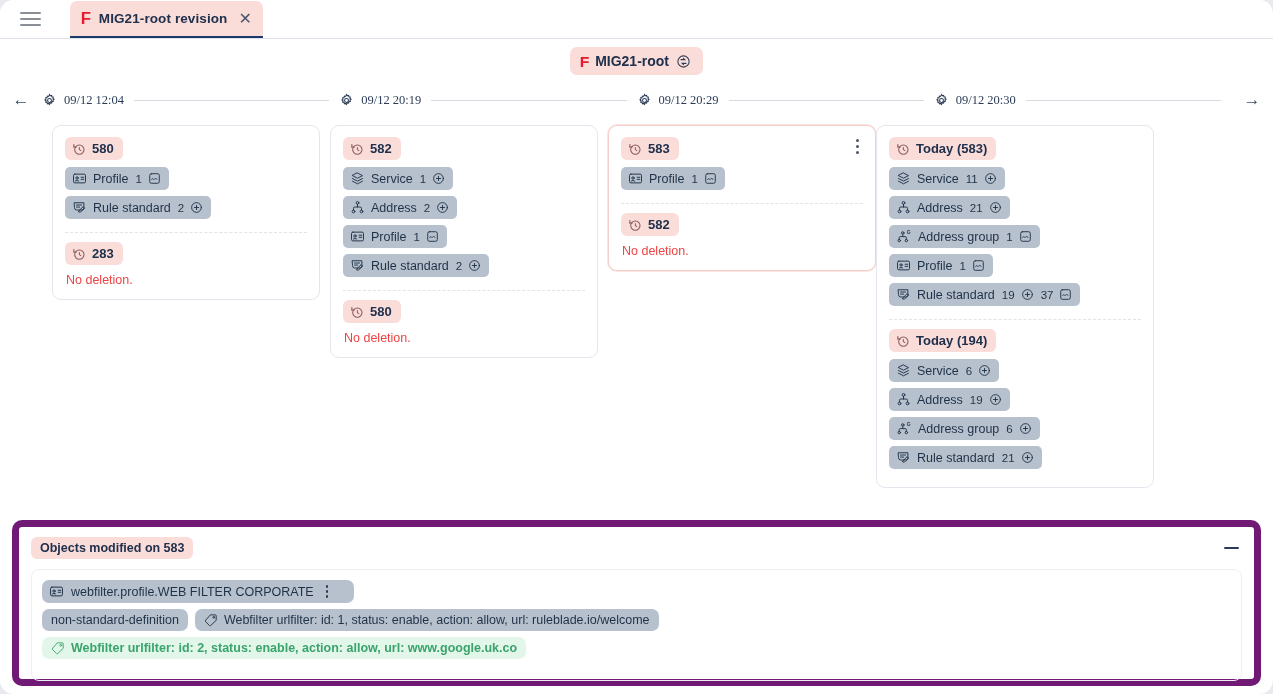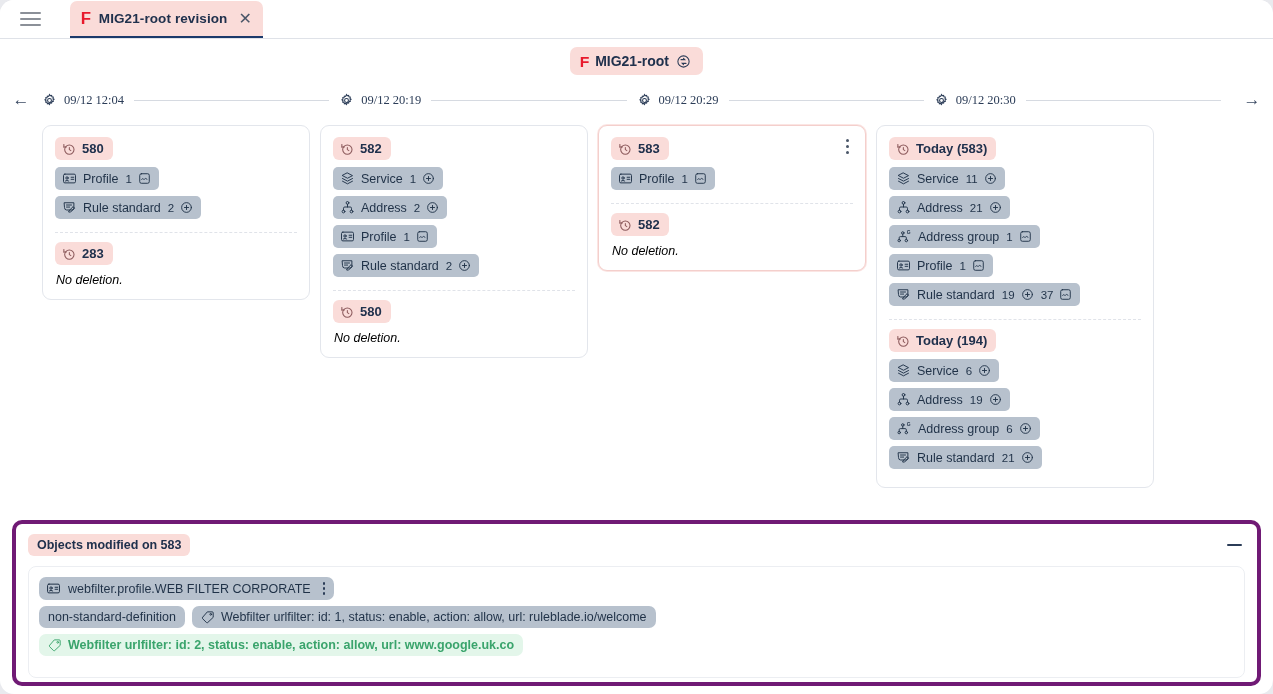--- a/index.html
+++ b/index.html
@@ -111,21 +111,21 @@
   .gear { flex: 0 0 auto; }
 
   
   .columns {
     display: flex; align-items: flex-start;
     padding: 8px 0 0 0;
     height: 380px;
   }
   .col {
     width: 278px; flex: 0 0 auto;
-    display: flex; justify-content: flex-start;
+    display: flex; justify-content: flex-end;
   }
   .col:nth-child(1) { margin-left: 42px; }
 
   .card {
     background: #ffffff;
     border: 1px solid #e3e6ec;
     border-radius: 9px;
     padding: 11px 12px 12px 12px;
     width: 268px;
     position: relative;
@@ -156,34 +156,34 @@
     padding: 4px 8px 4px 7px;
     font-size: 12.5px; color: #1f3147;
     margin-bottom: 6px;
     cursor: pointer;
     width: max-content;
   }
   .pill .pname { font-weight: normal; }
   .pill .pcount { font-size: 11.5px; color: #1f3147; margin-left: 1px; }
   .pill-row { display: block; }
   .no-del {
-    font-size: 12.5px; color: #000000; margin: 1px 0 0 1px; font-style: italic;
+    font-size: 12.5px; color: #ef4444; margin: 1px 0 0 1px;
   }
   .divider {
     border-top: 1px dashed #e0e3e9;
     margin: 7px 0 9px 0;
   }
   .grp { margin-bottom: 0; }
 
   
   .bottom-panel {
     position: absolute; left: 12px; right: 12px; bottom: 8px;
     height: 166px;
     background: #ffffff;
-    border: 4px solid #701a75;
+    border: 7px solid #701a75;
     border-radius: 10px;
     padding: 10px 12px 12px 12px;
   }
   .bp-head { display: flex; align-items: center; justify-content: space-between; }
   .bp-title {
     display: inline-block;
     background: #fadcd9; border-radius: 6px;
     padding: 4px 9px;
     font-size: 12.5px; font-weight: bold; color: #20314d;
   }
@@ -196,21 +196,21 @@
     margin-top: 10px;
     border: 1px solid #eceef2;
     border-radius: 8px;
     padding: 10px 10px 12px 10px;
     height: 112px;
     overflow: hidden;
   }
   .obj-pill {
     display: inline-flex; align-items: center; gap: 7px;
     background: #b7c1cd; border-radius: 7px;
-    padding: 4px 7px 4px 7px;
+    padding: 4px 24px 4px 7px;
     font-size: 12.5px; color: #1f3147;
     cursor: pointer;
     text-align: right;
   }
   .obj-pill .kebab-inline {
     display: inline-flex; flex-direction: column; gap: 2.5px;
     margin-left: 3px; padding: 0 2px; cursor: pointer;
   }
   .obj-pill .kebab-inline i { width: 2.6px; height: 2.6px; border-radius: 50%; background: #2b3c57; display:block; }
   .attr-row { margin-top: 6px; display: flex; align-items: center; gap: 7px; flex-wrap: nowrap; }

